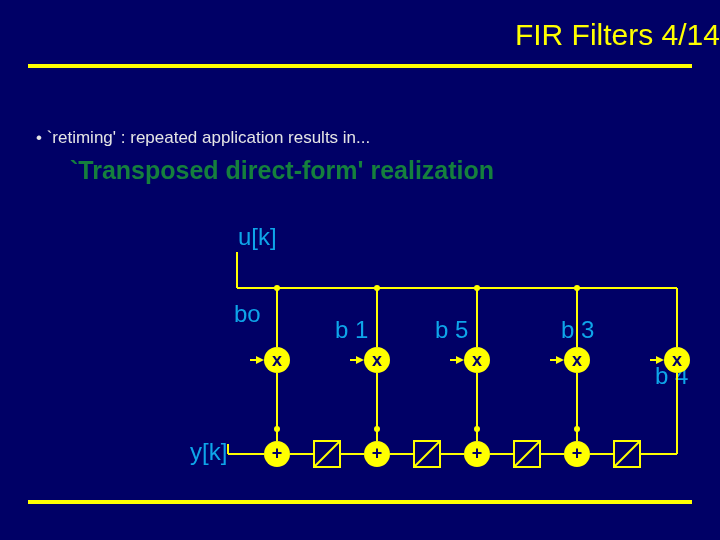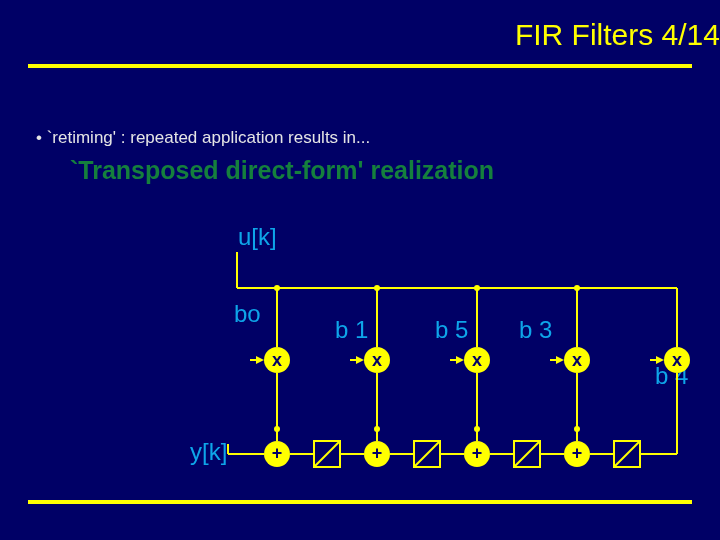--- a/index.html
+++ b/index.html
@@ -25,21 +25,21 @@
 <div class="bullet">•   `retiming' : repeated application results in...</div>
 <div class="subtitle">`Transposed direct-form' realization</div>
 <div class="hr2"></div>
 
 <div class="lbl" style="left:238px;top:223px;">u[k]</div>
 <div class="lbl" style="left:190px;top:438px;">y[k]</div>
 
 <div class="lbl" style="left:234px;top:300px;">bo</div>
 <div class="lbl" style="left:335px;top:316px;">b 1</div>
 <div class="lbl" style="left:435px;top:316px;">b 5</div>
-<div class="lbl" style="left:519px;top:316px;">b 3</div>
+<div class="lbl" style="left:561px;top:316px;">b 3</div>
 <div class="lbl" style="left:655px;top:316px;margin-top:46px;">b 4</div>
 
 <svg width="720" height="540">
 
   <line x1="237" y1="288" x2="677" y2="288" class="arrow"></line>
   <line x1="237" y1="252" x2="237" y2="288" class="arrow"></line>
 
   <line x1="277" y1="288" x2="277" y2="347" class="arrow"></line>
   <line x1="377" y1="288" x2="377" y2="347" class="arrow"></line>
   <line x1="477" y1="288" x2="477" y2="347" class="arrow"></line>

